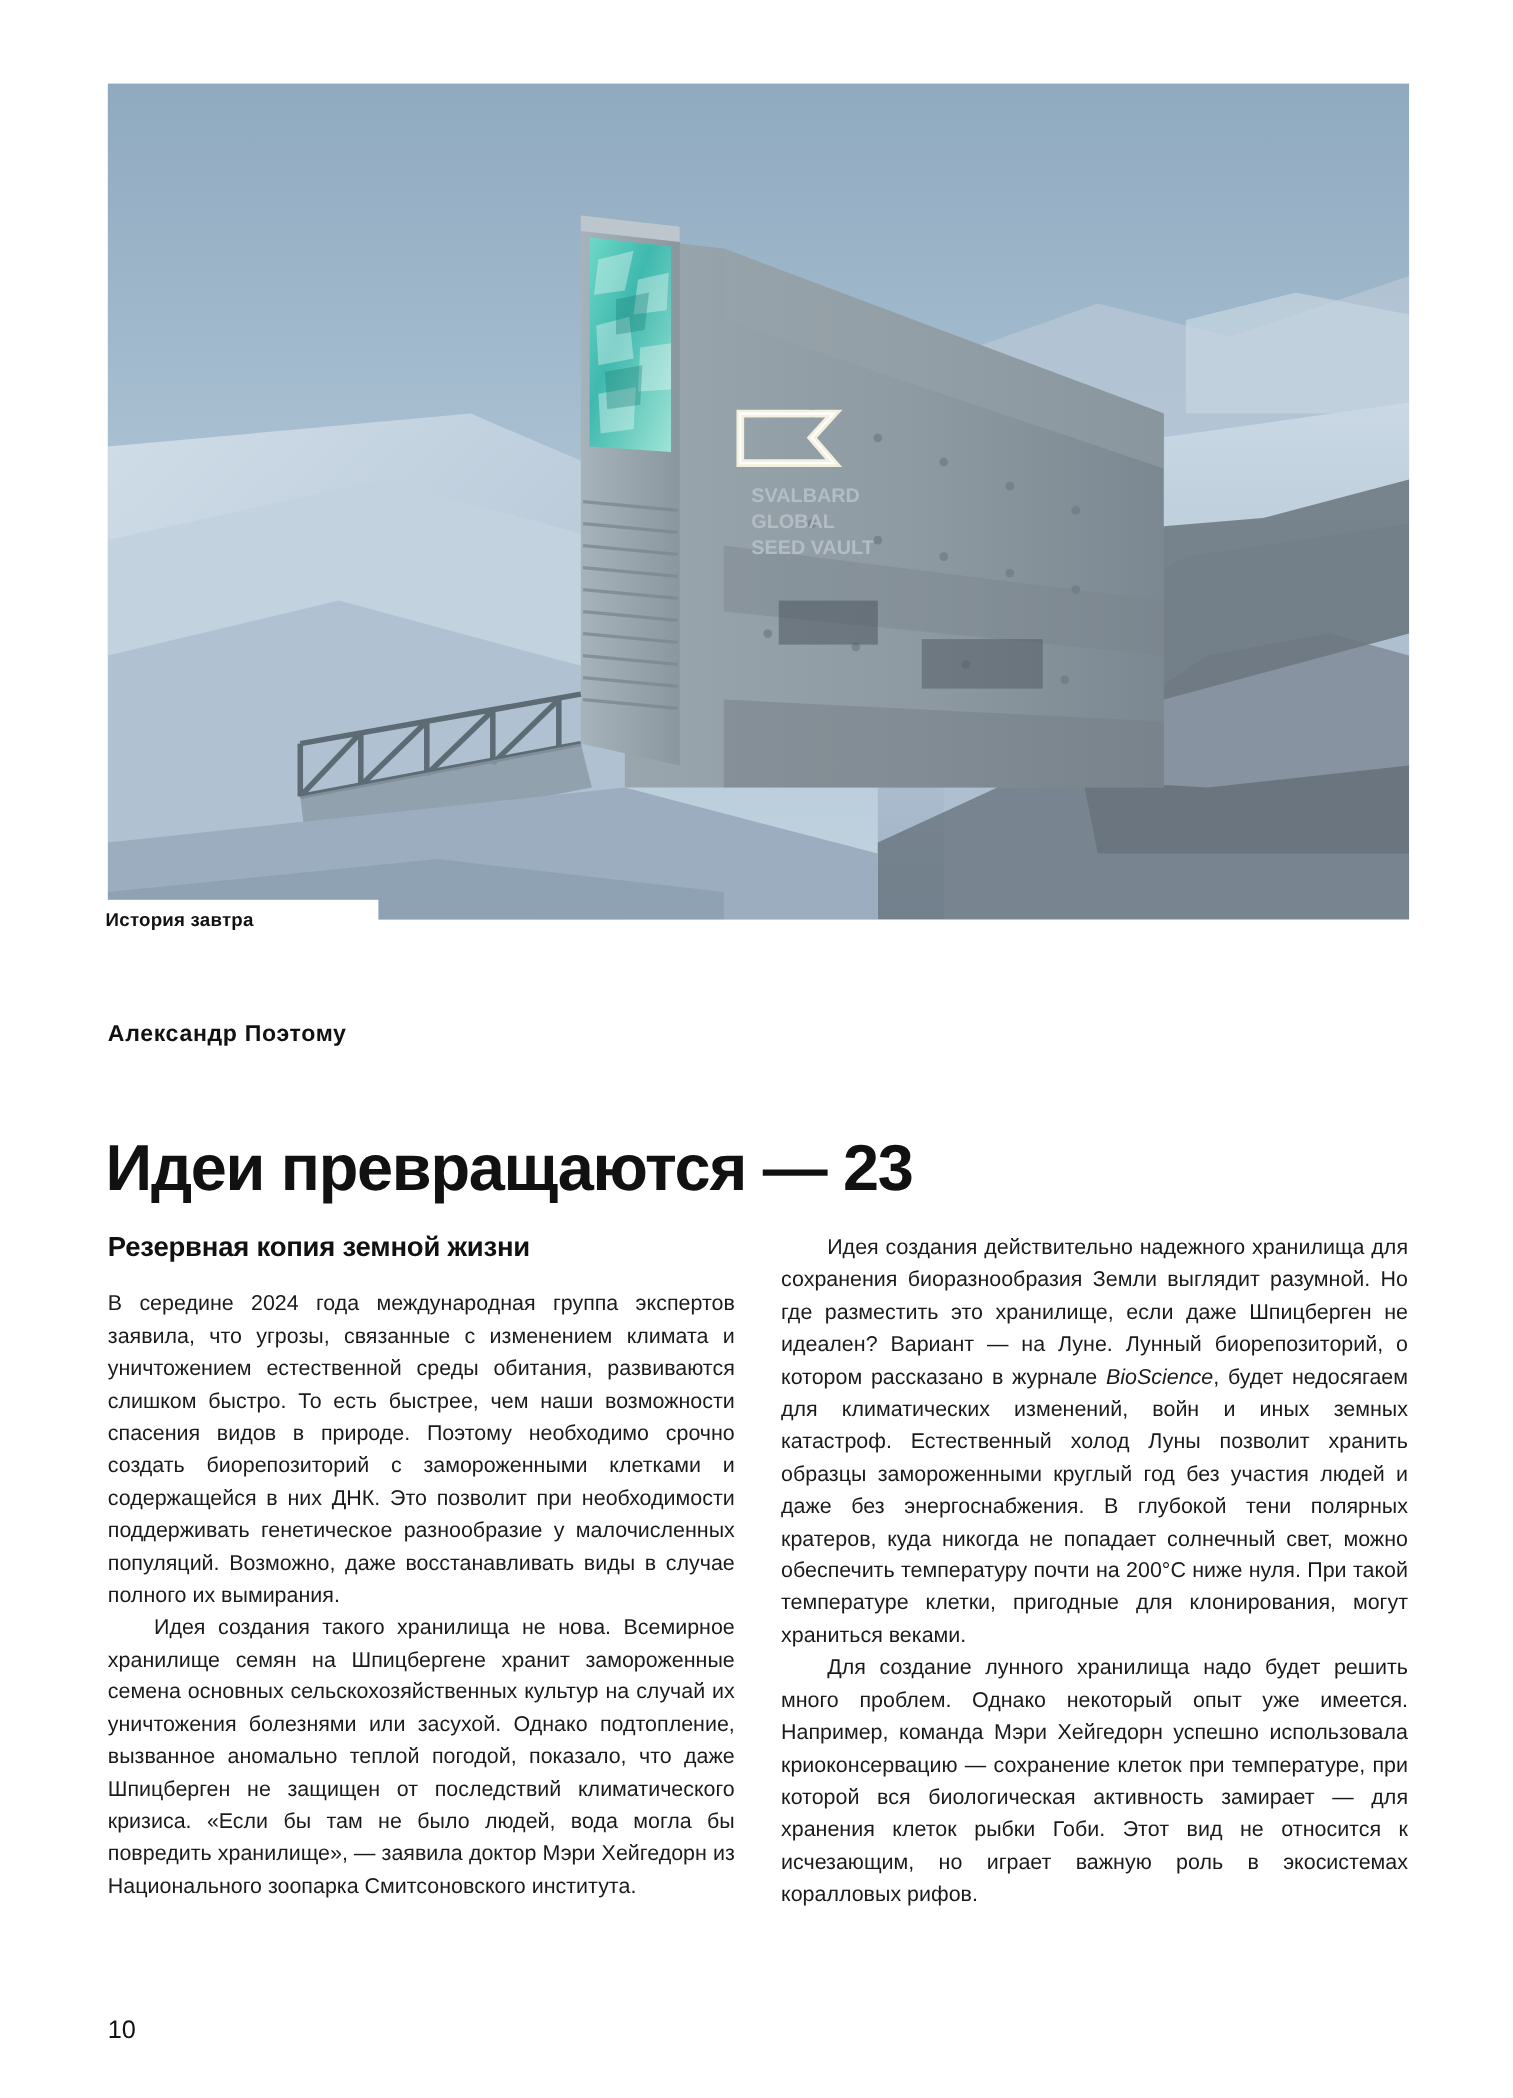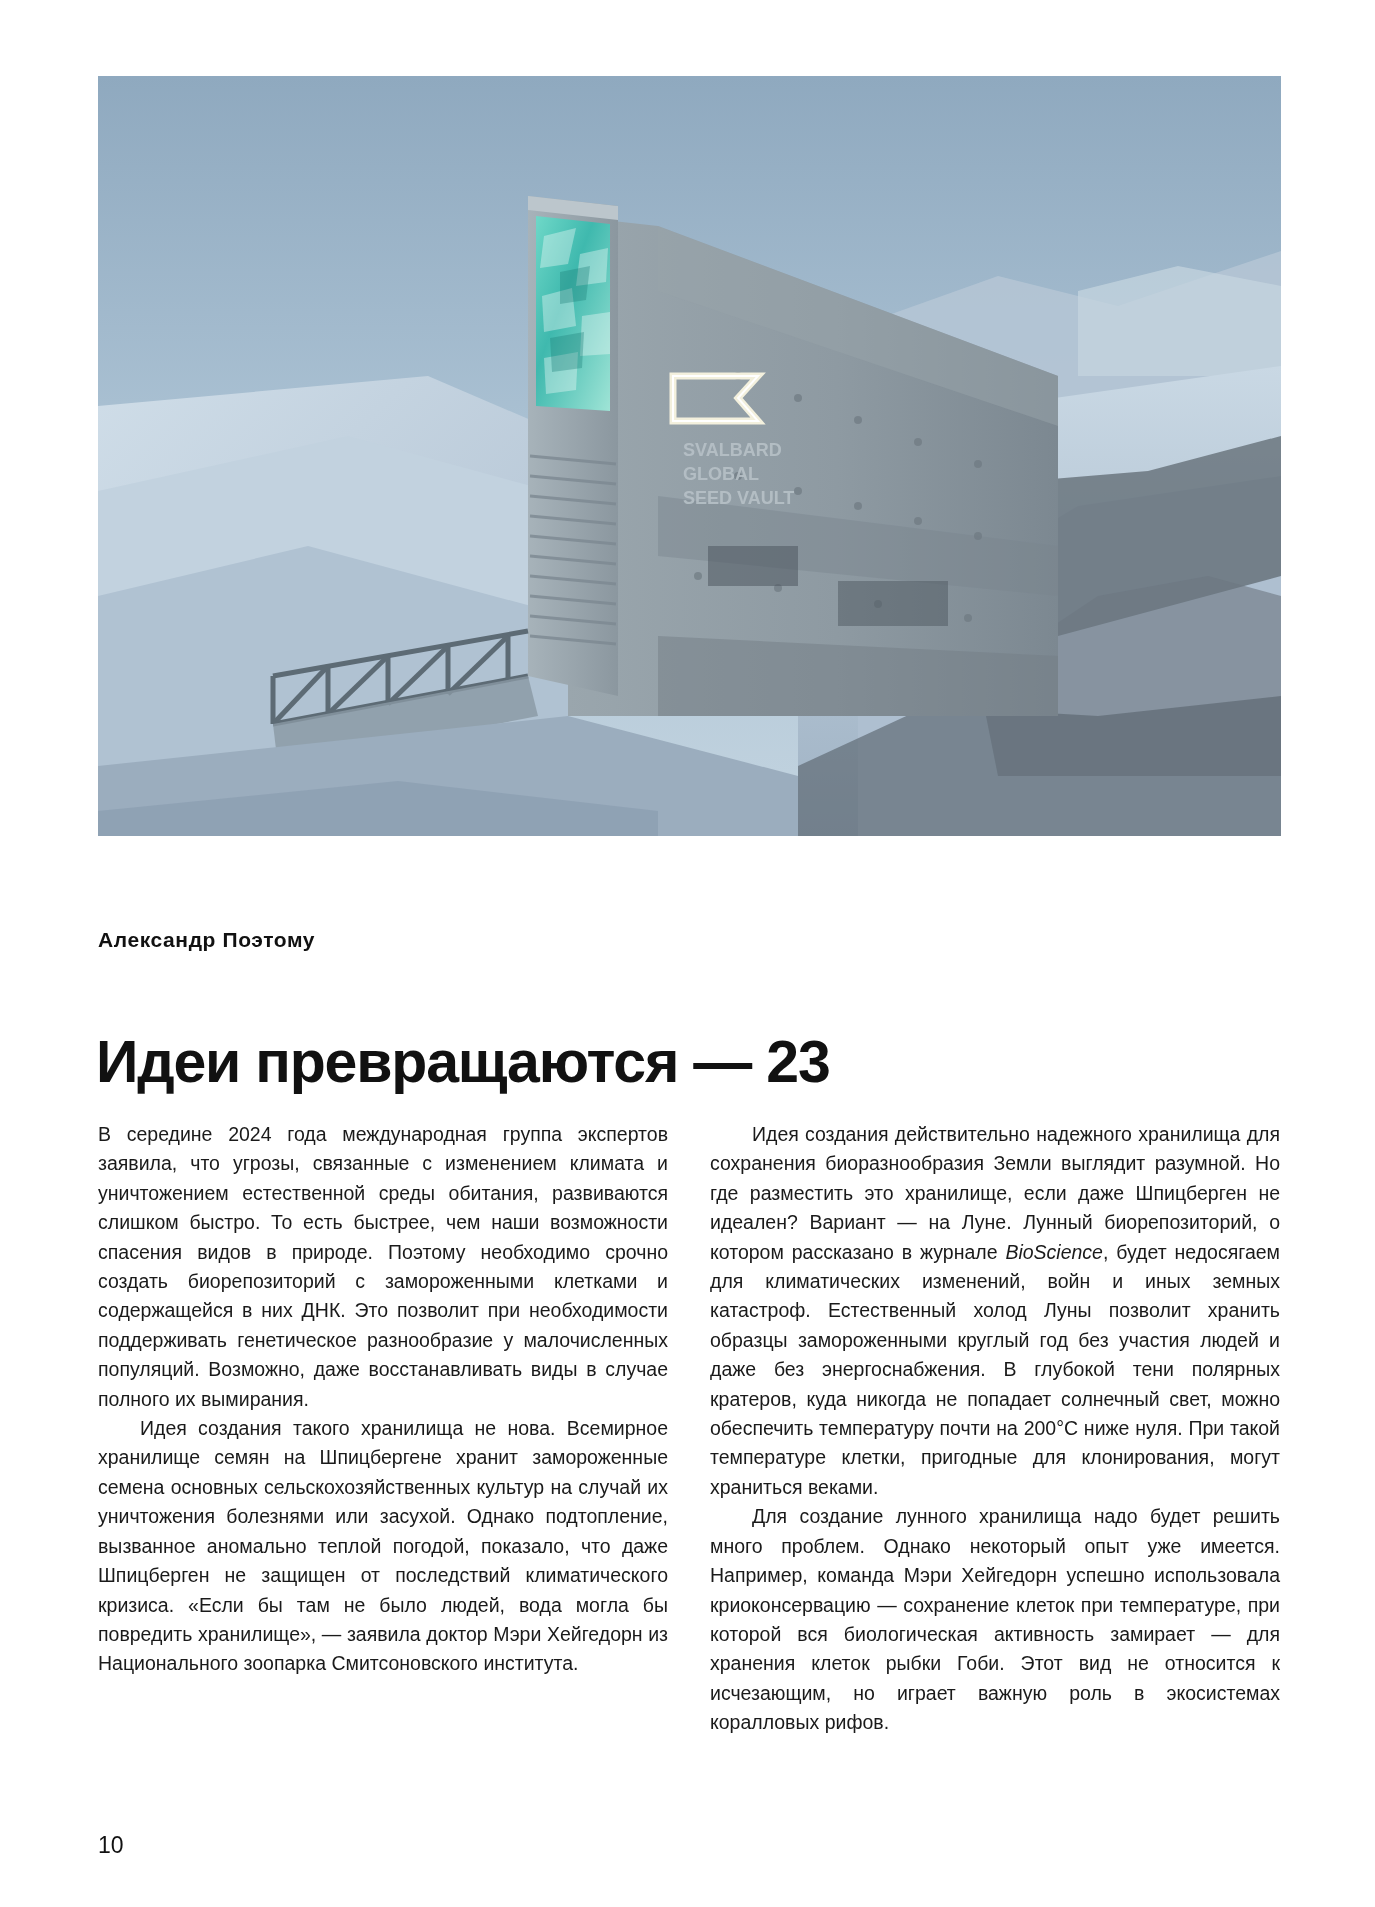--- a/index.html
+++ b/index.html
@@ -269,27 +269,29 @@
         <path d="M290 628 L350 570"></path>
         <path d="M350 618 L410 560"></path>
       </g>
       <path d="M175 648 L430 600 L440 640 L180 690 Z" fill="#8a98a4" opacity="0.8"></path>
 
       <path d="M0 690 L470 640 L700 700 L700 760 L0 760 Z" fill="#9badbe"></path>
       <path d="M0 735 L300 705 L560 735 L560 760 L0 760 Z" fill="#8c9fb2" opacity="0.8"></path>
     </svg>
   </div>
 
+  <div class="section-tag">История завтра</div>
 
 
   <div class="byline">Александр Поэтому</div>
 
   <h1 class="headline">Идеи превращаются — 23</h1>
 
   <div class="col left">
+    <h2 class="subhead">Резервная копия земной жизни</h2>
     <p class="noindent">В середине 2024 года международная группа экспертов заявила, что угрозы, связанные с изменением климата и уничтожением естественной среды обитания, развиваются слишком быстро. То есть быстрее, чем наши возможности спасения видов в природе. Поэтому необходимо срочно создать биорепозиторий с замороженными клетками и содержащейся в них ДНК. Это позволит при необходимости поддерживать генетическое разнообразие у малочисленных популяций. Возможно, даже восстанавливать виды в случае полного их вымирания.</p>
     <p>Идея создания такого хранилища не нова. Всемирное хранилище семян на Шпицбергене хранит замороженные семена основных сельскохозяйственных культур на случай их уничтожения болезнями или засухой. Однако подтопление, вызванное аномально теплой погодой, показало, что даже Шпицберген не защищен от последствий климатического кризиса. «Если бы там не было людей, вода могла бы повредить хранилище», — заявила доктор Мэри Хейгедорн из Национального зоопарка Смитсоновского института.</p>
   </div>
 
   <div class="col right">
     <p>Идея создания действительно надежного хранилища для сохранения биоразнообразия Земли выглядит разумной. Но где разместить это хранилище, если даже Шпицберген не идеален? Вариант — на Луне. Лунный биорепозиторий, о котором рассказано в журнале <em>BioScience</em>, будет недосягаем для климатических изменений, войн и иных земных катастроф. Естественный холод Луны позволит хранить образцы замороженными круглый год без участия людей и даже без энергоснабжения. В глубокой тени полярных кратеров, куда никогда не попадает солнечный свет, можно обеспечить температуру почти на 200°C ниже нуля. При такой температуре клетки, пригодные для клонирования, могут храниться веками.</p>
     <p>Для создание лунного хранилища надо будет решить много проблем. Однако некоторый опыт уже имеется. Например, команда Мэри Хейгедорн успешно использовала криоконсервацию — сохранение клеток при температуре, при которой вся биологическая активность замирает — для хранения клеток рыбки Гоби. Этот вид не относится к исчезающим, но играет важную роль в экосистемах коралловых рифов.</p>
   </div>
 
   <div class="folio">10</div>

